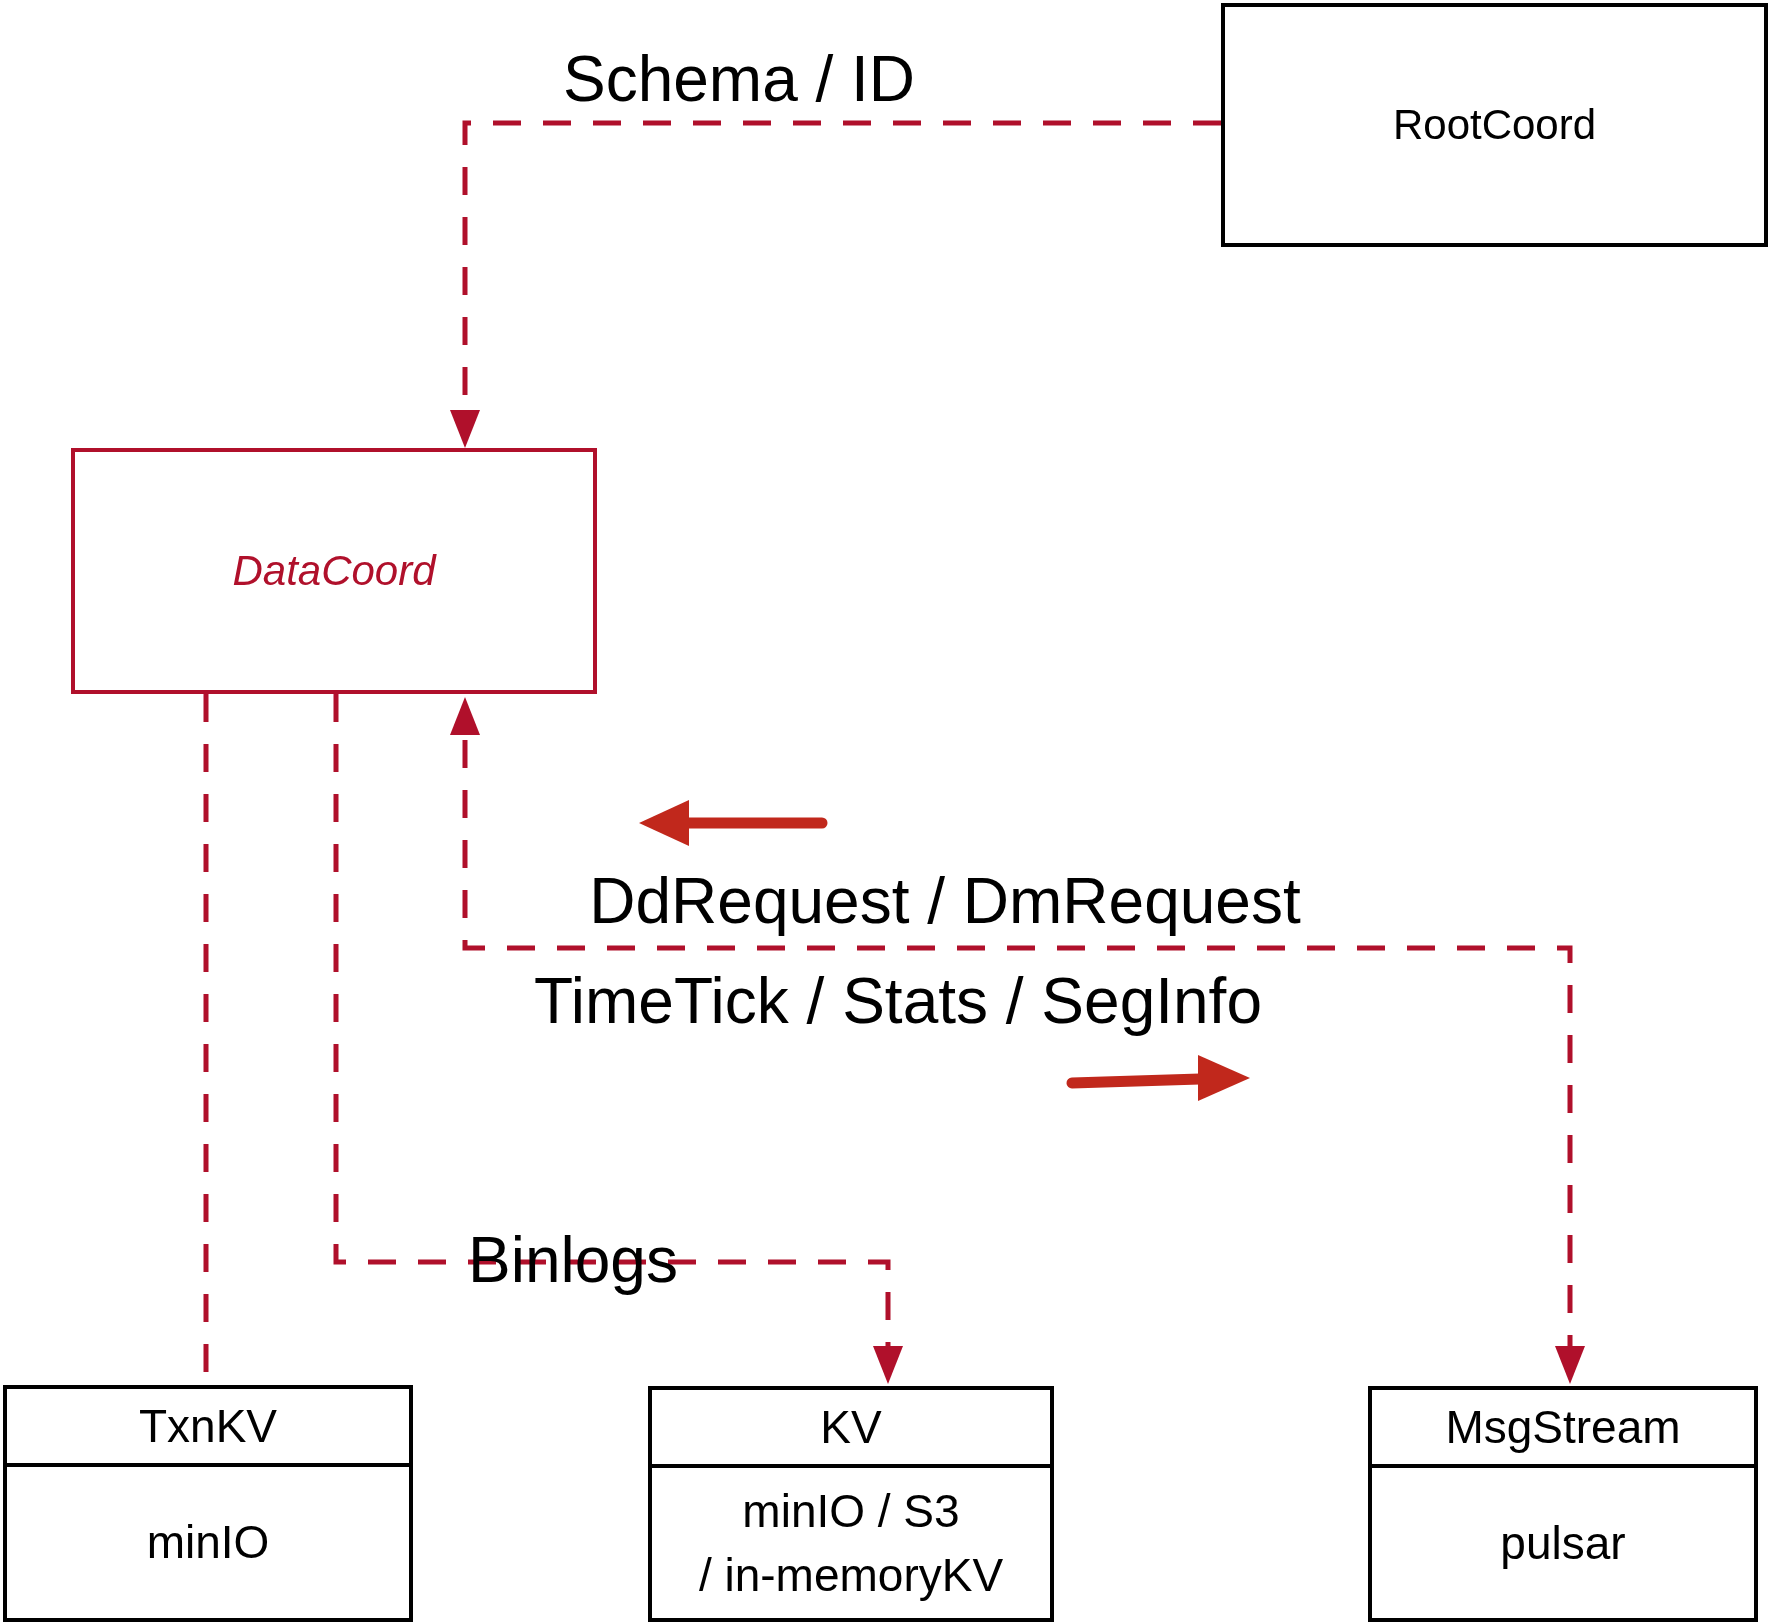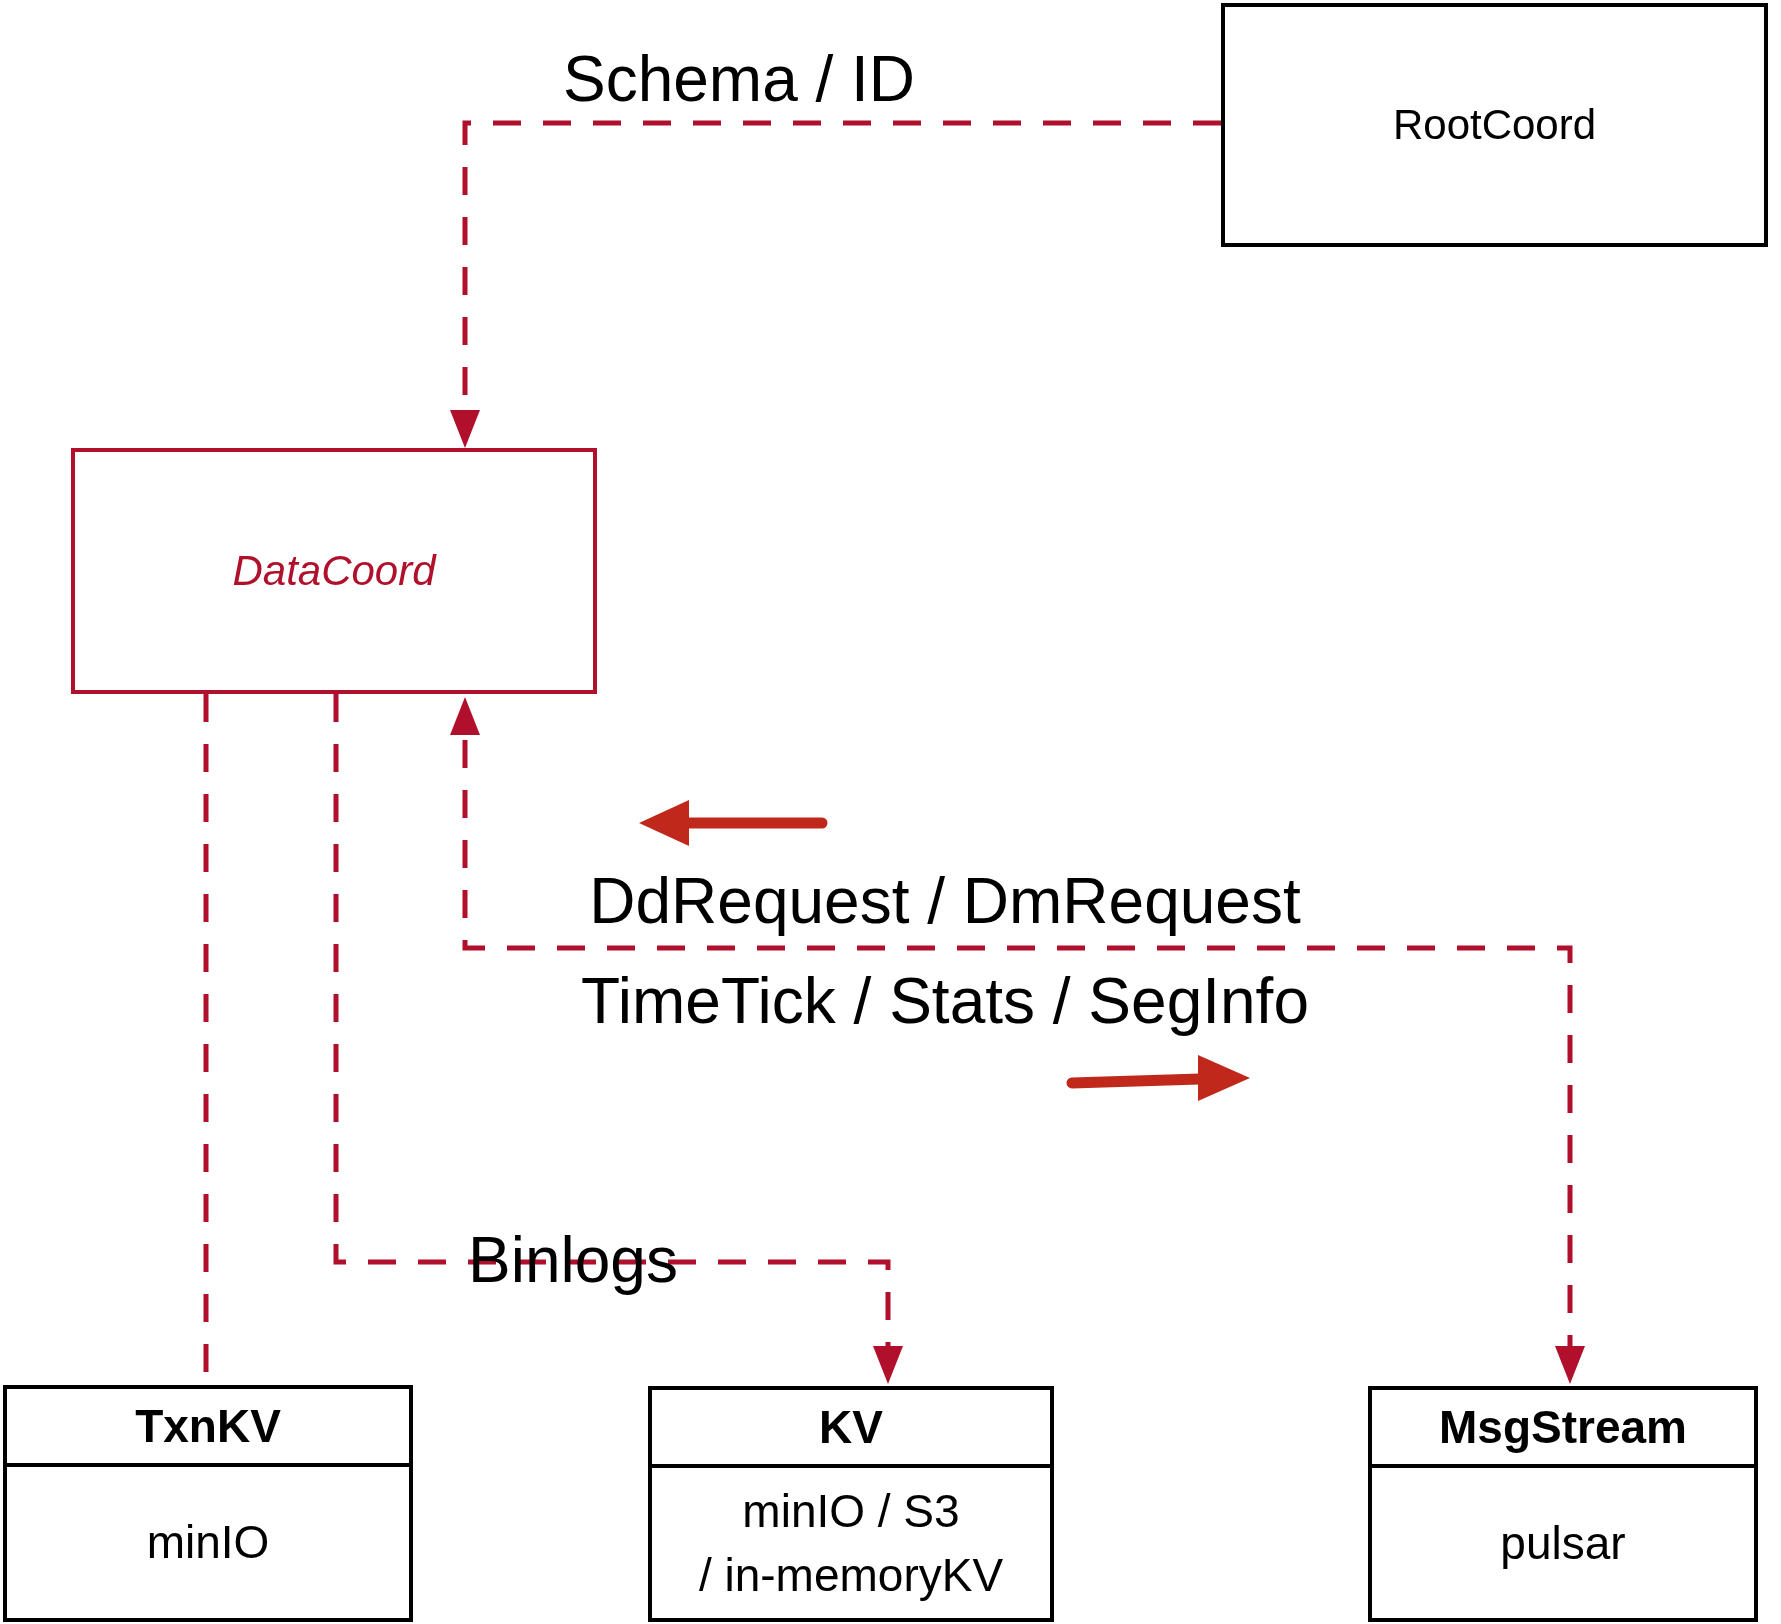--- a/index.html
+++ b/index.html
@@ -61,21 +61,21 @@
     display: flex;
     flex-direction: column;
   }
   .tablebox.txnkv     { left: 3px;    top: 1385px; width: 410px; height: 237px; }
   .tablebox.kv        { left: 648px;  top: 1386px; width: 406px; height: 236px; }
   .tablebox.msgstream { left: 1368px; top: 1386px; width: 390px; height: 236px; }
   .tb-header {
     height: 78px;
     border-bottom: 4px solid var(--ink);
     display: flex; align-items: center; justify-content: center;
-    font-weight: bold;
+    font-weight: normal;
     font-size: 46px;
     white-space: nowrap;
   }
   .tb-body {
     flex: 1;
     display: flex; flex-direction: column;
     align-items: center; justify-content: center;
     font-size: 46px;
     line-height: 1.4;
     white-space: nowrap;
@@ -83,21 +83,21 @@
 
   .edge-label {
     position: absolute;
     transform: translate(-50%, -50%);
     font-size: 64px;
     color: var(--ink);
     white-space: nowrap;
   }
   .edge-label.schema   { left: 739px;  top: 79px; }
   .edge-label.ddreq    { left: 945px;  top: 901px; }
-  .edge-label.timetick { left: 945px;  top: 1001px; }
+  .edge-label.timetick { left: 898px;  top: 1001px; }
   .edge-label.binlogs  { left: 573px;  top: 1260px; }
 </style>
 </head>
 <body>
 
 <div class="canvas">
 
   <svg class="overlay" viewBox="0 0 1781 1624">
 
     <path class="dashline" d="M1221 123 H465 V412"></path>

